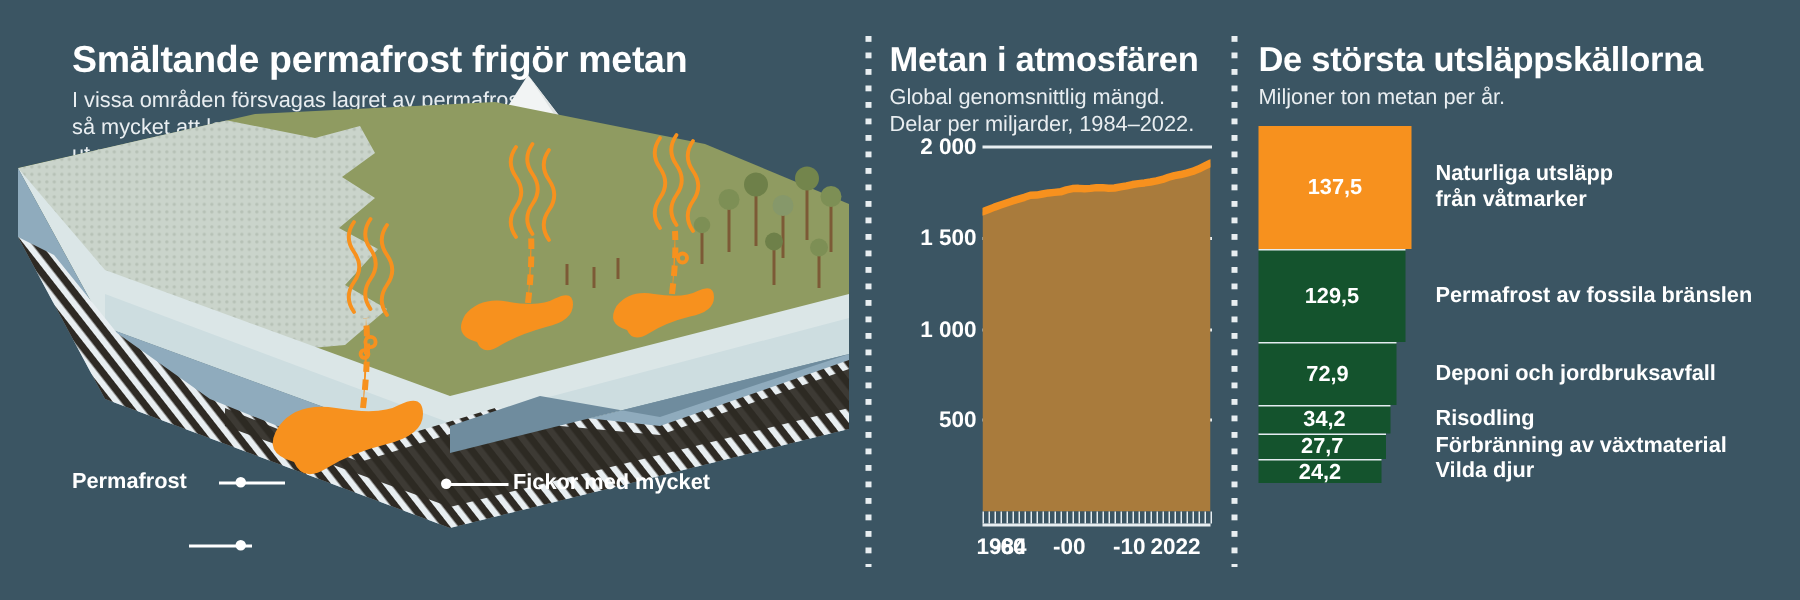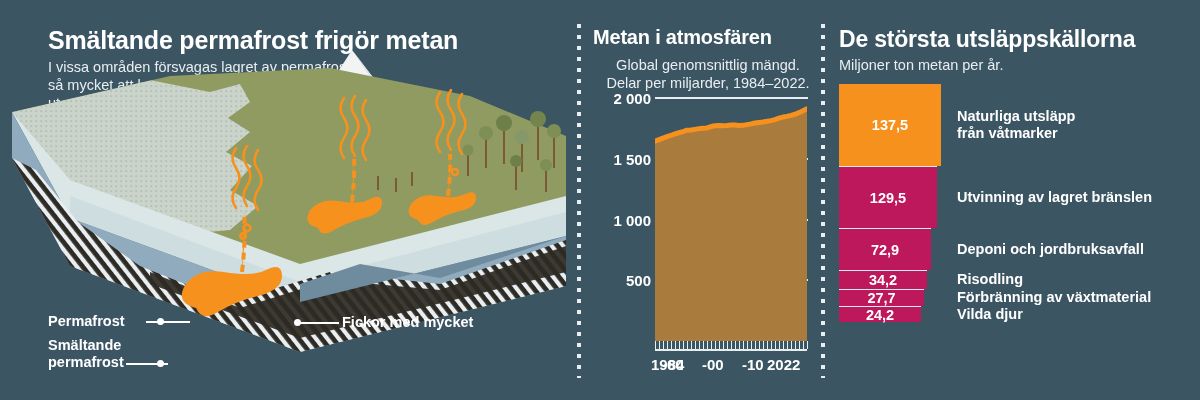--- a/index.html
+++ b/index.html
@@ -57,22 +57,22 @@
     white-space: nowrap;
   }
   .leader-line { position: absolute; height: 2px; background: #ffffff; }
   .leader-dot {
     position: absolute; width: 7px; height: 7px; border-radius: 50%;
     background: #ffffff;
   }
 
   
   #panel-mid { position: absolute; left: 566px; top: 0; width: 257px; height: 400px; }
-  #title-mid { position: absolute; left: 27px; top: 26px; font-size: 20px; }
-  #sub-mid { position: absolute; left: 27px; top: 56px; width: 230px; text-align: center; }
+  #title-mid { position: absolute; left: 27px; top: 26px; font-size: 23px; }
+  #sub-mid { position: absolute; left: 27px; top: 56px; width: 230px; }
 
   #chart-wrap { position: absolute; left: 27px; top: 98px; width: 215px; height: 270px; }
   .ytick {
     position: absolute;
     right: calc(100% - 58px);
     color: #ffffff;
     font-size: 15px;
     font-weight: bold;
     transform: translateY(-50%);
     text-align: right;
@@ -111,21 +111,21 @@
 
   
   #panel-right { position: absolute; left: 823px; top: 0; width: 377px; height: 348px; }
   #title-right { position: absolute; left: 16px; top: 26px; font-size: 23px; }
   #sub-right { position: absolute; left: 16px; top: 56px; }
 
   #bars { position: absolute; left: 16px; top: 84px; width: 360px; }
   .bar-row { position: relative; }
   .bar {
     position: relative;
-    background: #be185d;
+    background: #14532d;
     border-top: 1.5px solid #e4ecf0;
     display: flex;
     align-items: center;
     justify-content: center;
   }
   .bar.first { border-top: none; }
   .bar.accent { background: #f7911e; }
   .bar-value {
     color: #ffffff;
     font-size: 14.5px;
@@ -265,24 +265,20 @@
         <circle cx="247" cy="188" r="3.4"></circle>
         <circle cx="243" cy="196" r="2.6"></circle>
         <circle cx="455" cy="132" r="3"></circle>
       </g>
     </svg>
 
     <div class="leader-label" style="left:48px; top:313px;">Permafrost</div>
     <div class="leader-line" style="left:146px; top:321px; width:44px;"></div>
     <div class="leader-dot" style="left:157px; top:318px;"></div>
 
-    <div class="leader-label" style="left:48px; top:337px;">
-      <span>Smältande</span><br>
-      <span>permafrost</span>
-    </div>
     <div class="leader-line" style="left:126px; top:363px; width:42px;"></div>
     <div class="leader-dot" style="left:157px; top:360px;"></div>
 
     <div class="leader-label" style="left:342px; top:314px;">Fickor med mycket</div>
     <div class="leader-line" style="left:297px; top:322px; width:42px;"></div>
     <div class="leader-dot" style="left:294px; top:319px;"></div>
   </div>
 
   <div class="divider" style="left:577px;"></div>
 
@@ -371,21 +367,21 @@
         <div class="bar-row">
           <div class="bar accent first" style="height: 82px; width: 102px;">
             <span class="bar-value">137,5</span>
           </div>
           <div class="bar-label" style="top: 24px;"><span>Naturliga utsläpp</span><br><span>från våtmarker</span></div>
         </div>
         <div class="bar-row">
           <div class="bar" style="height: 62px; width: 98px;">
             <span class="bar-value">129,5</span>
           </div>
-          <div class="bar-label" style="top: 22.5px;"><span>Utvinning av lagret bränslen</span></div>
+          <div class="bar-label" style="top: 22.5px;"><span>Permafrost av fossila bränslen</span></div>
         </div>
         <div class="bar-row">
           <div class="bar" style="height: 42px; width: 92px;">
             <span class="bar-value">72,9</span>
           </div>
           <div class="bar-label" style="top: 12.5px;"><span>Deponi och jordbruksavfall</span></div>
         </div>
         <div class="bar-row">
           <div class="bar" style="height: 19px; width: 88px;">
             <span class="bar-value">34,2</span>

